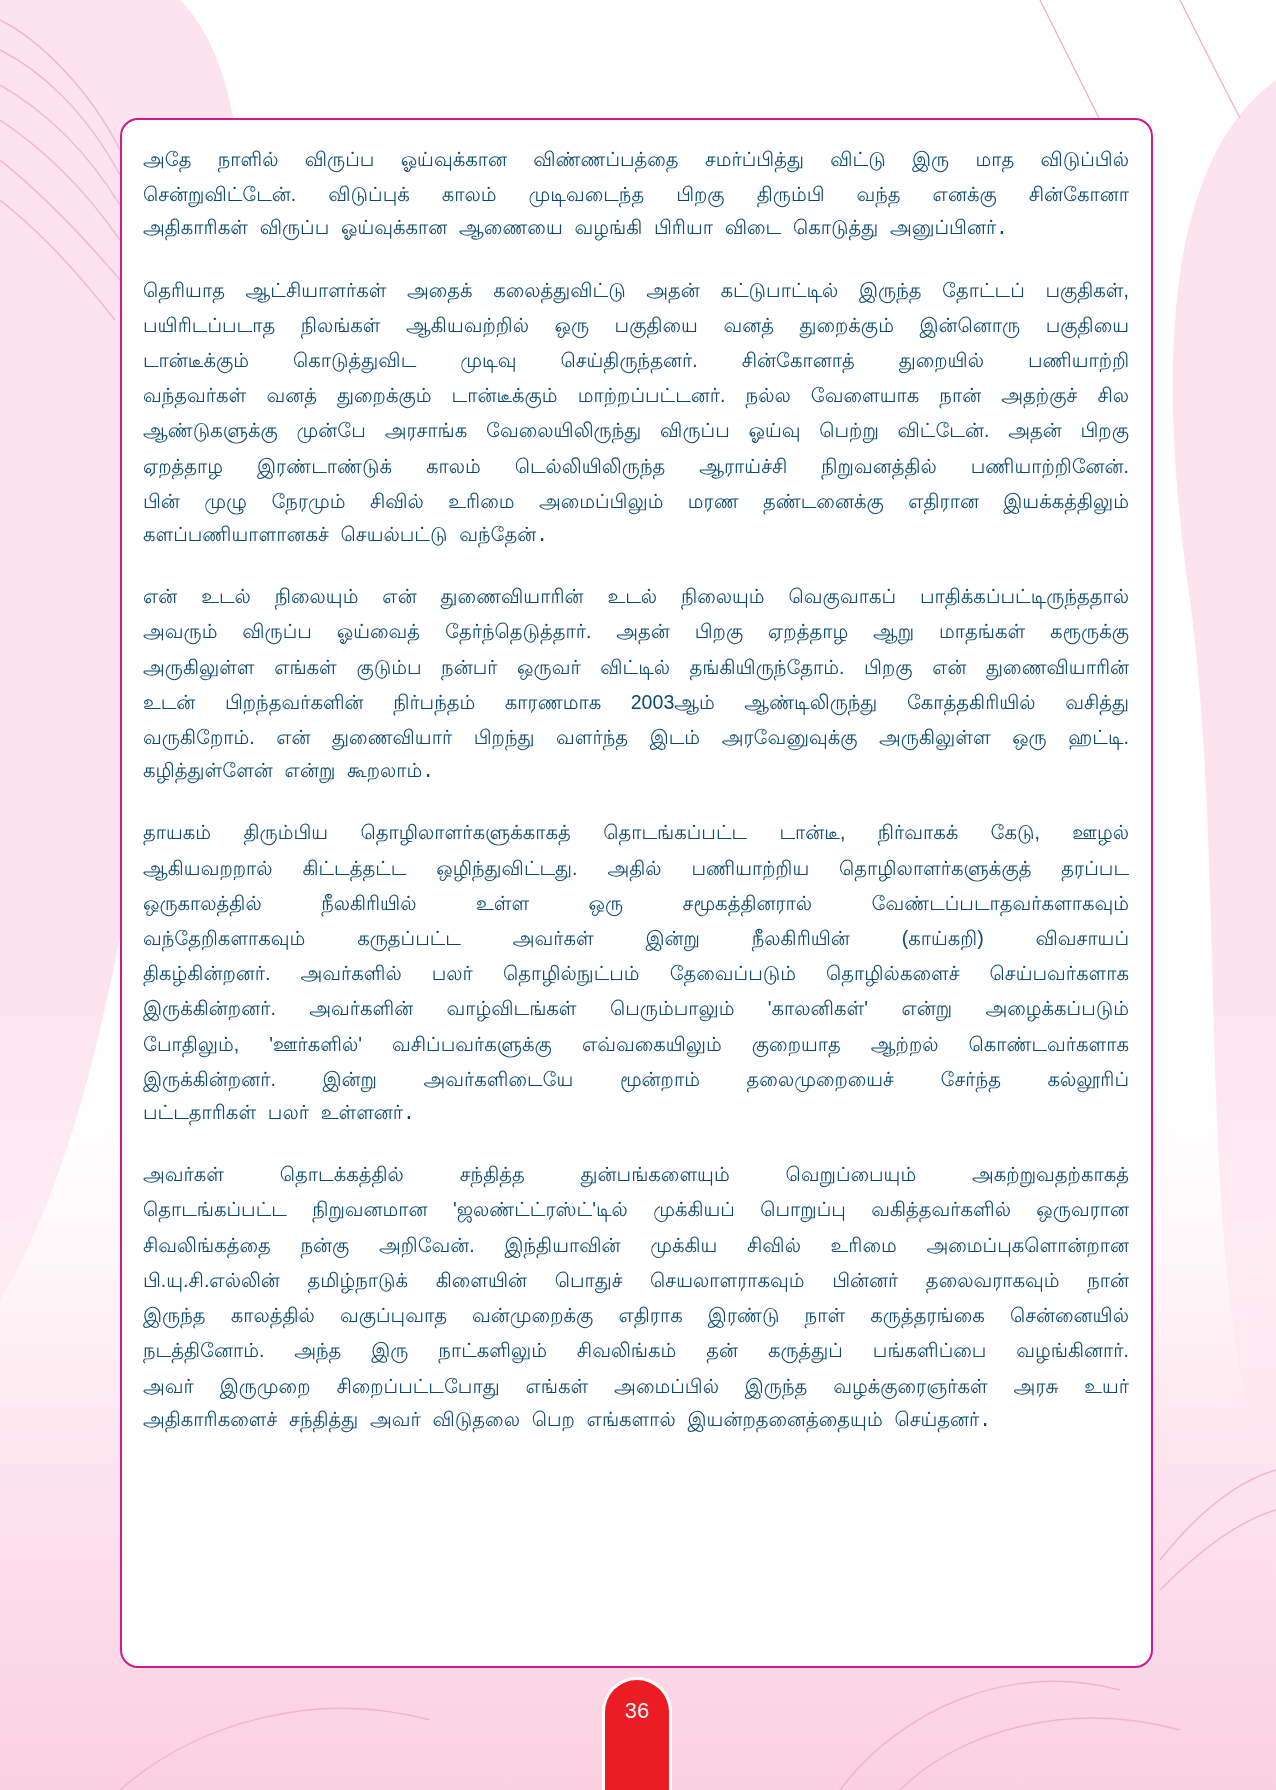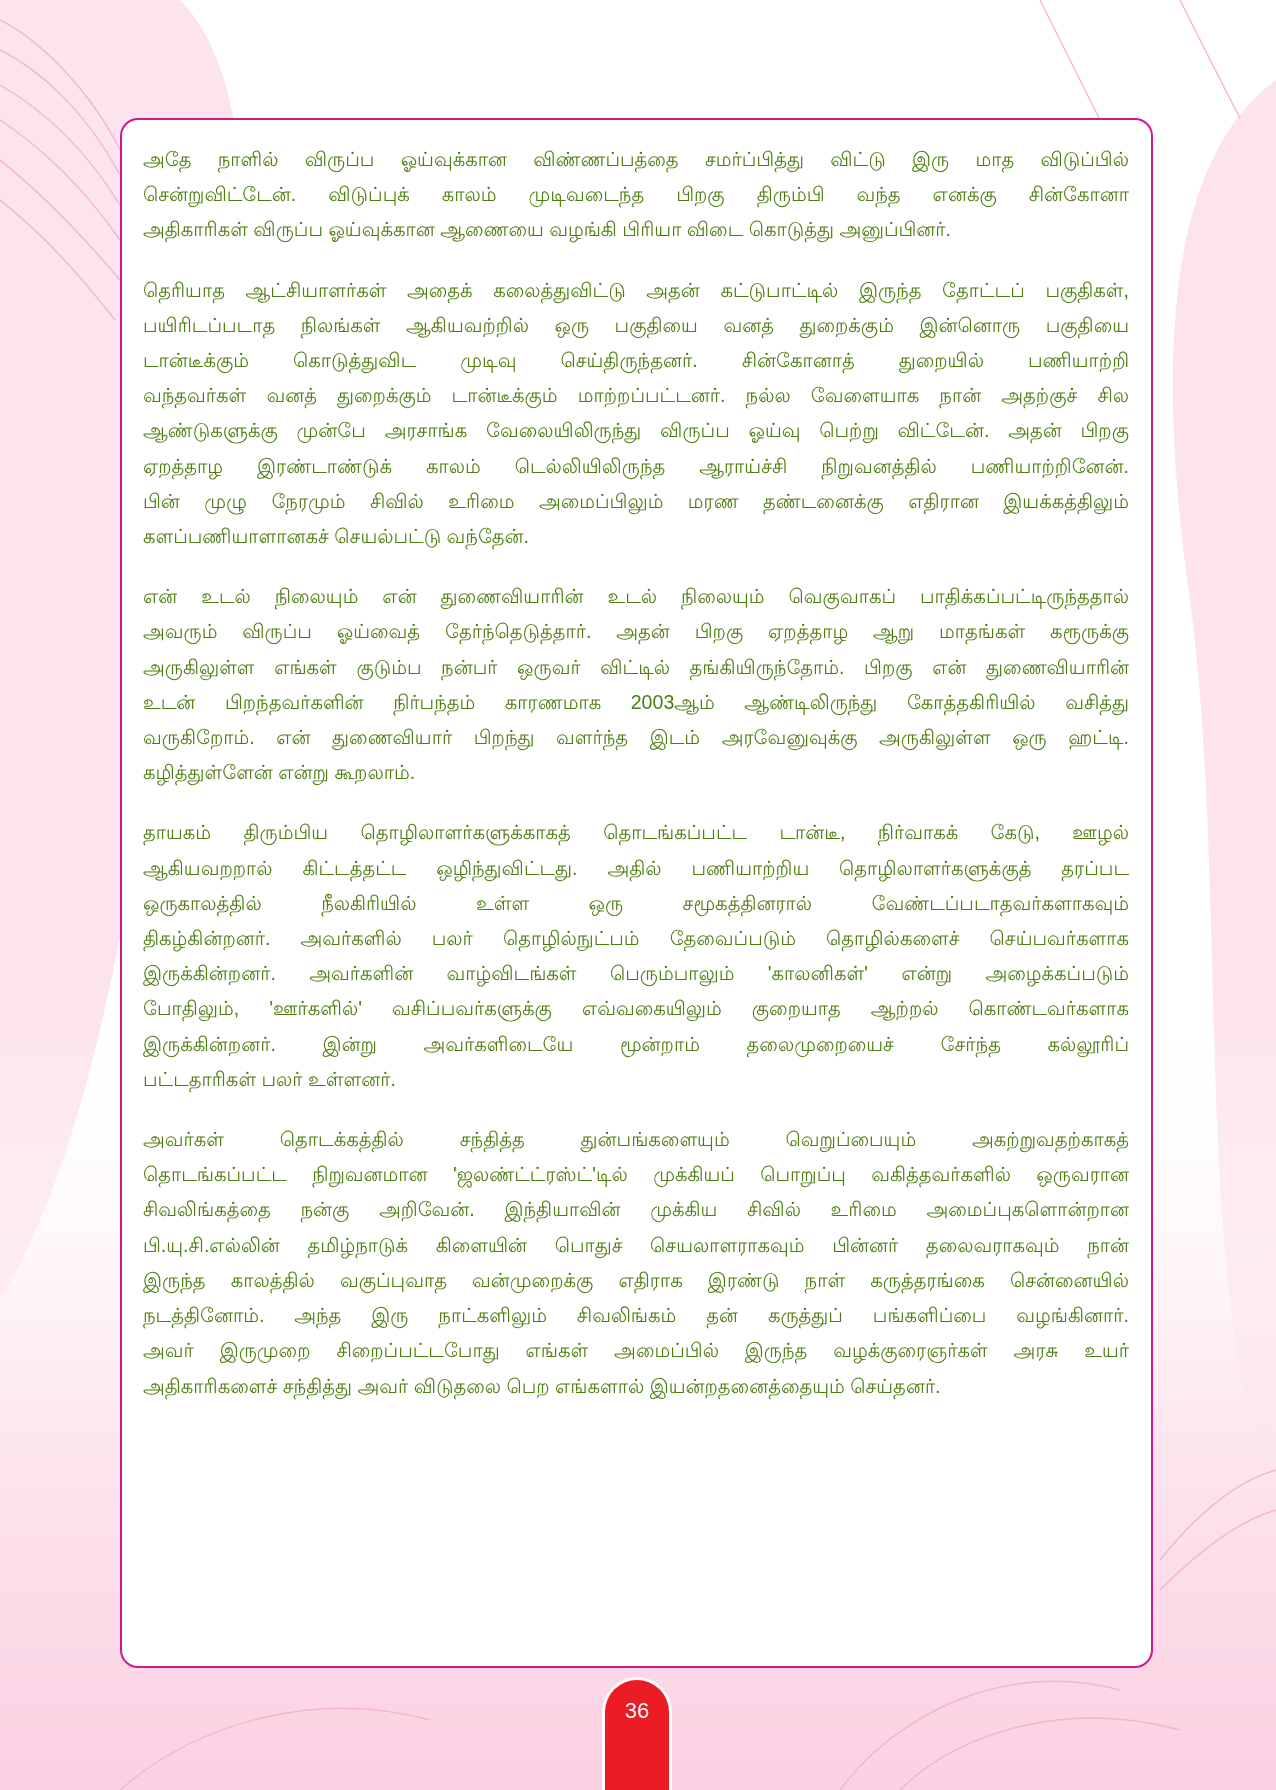--- a/index.html
+++ b/index.html
@@ -10,25 +10,25 @@
   }
   .bg { position:absolute; inset:0; z-index:0; }
   .panel {
     position:absolute; left:120px; top:118px; width:1033px; height:1550px;
     background:#ffffff; border:2.5px solid #cf1a8c; border-radius:18px;
     box-sizing:border-box; z-index:1;
     padding:22px 22px 0 21px;
   }
   .para {
     margin:0 0 25px 0;
-    font-size:19.6px; line-height:35.2px; color:#4d7c0f;
+    font-size:19.6px; line-height:35.2px; color:#0c4a6e;
     text-align:justify; text-align-last:left;
   }
   .line { display:block; text-align:justify; text-align-last:justify; white-space:nowrap; }
-  .line.last { text-align-last:left; }
+  .line.last { text-align-last:left;font-family:Liberation Mono, monospace; }
   .page-tab {
     position:absolute; left:602px; top:1677px; width:70px; height:130px;
     background:#ec1c24; border:3px solid #ffffff; border-bottom:none;
     border-radius:38px 38px 0 0; box-sizing:border-box; z-index:2;
     color:#ffffff; text-align:center; font-size:22px; padding-top:18px;
   }
 </style>
 </head>
 <body>
 
@@ -86,20 +86,21 @@
     <span class="line">அவரும் விருப்ப ஓய்வைத் தேர்ந்தெடுத்தார். அதன் பிறகு ஏறத்தாழ ஆறு மாதங்கள் கரூருக்கு</span>
     <span class="line">அருகிலுள்ள எங்கள் குடும்ப நன்பர் ஒருவர் விட்டில் தங்கியிருந்தோம். பிறகு என் துணைவியாரின்</span>
     <span class="line">உடன் பிறந்தவர்களின் நிர்பந்தம் காரணமாக 2003ஆம் ஆண்டிலிருந்து கோத்தகிரியில் வசித்து</span>
     <span class="line">வருகிறோம். என் துணைவியார் பிறந்து வளர்ந்த இடம் அரவேனுவுக்கு அருகிலுள்ள ஒரு ஹட்டி.</span>
     <span class="line last">கழித்துள்ளேன் என்று கூறலாம்.</span>
   </p>
   <p class="para">
     <span class="line">தாயகம் திரும்பிய தொழிலாளர்களுக்காகத் தொடங்கப்பட்ட டான்டீ, நிர்வாகக் கேடு, ஊழல்</span>
     <span class="line">ஆகியவறறால் கிட்டத்தட்ட ஒழிந்துவிட்டது. அதில் பணியாற்றிய தொழிலாளர்களுக்குத் தரப்பட</span>
     <span class="line">ஒருகாலத்தில் நீலகிரியில் உள்ள ஒரு சமூகத்தினரால் வேண்டப்படாதவர்களாகவும்</span>
+    <span class="line">வந்தேறிகளாகவும் கருதப்பட்ட அவர்கள் இன்று நீலகிரியின் (காய்கறி) விவசாயப்</span>
     <span class="line">திகழ்கின்றனர். அவர்களில் பலர்  தொழில்நுட்பம் தேவைப்படும் தொழில்களைச் செய்பவர்களாக</span>
     <span class="line">இருக்கின்றனர். அவர்களின் வாழ்விடங்கள் பெரும்பாலும் 'காலனிகள்'  என்று அழைக்கப்படும்</span>
     <span class="line">போதிலும், 'ஊர்களில்' வசிப்பவர்களுக்கு எவ்வகையிலும் குறையாத ஆற்றல் கொண்டவர்களாக</span>
     <span class="line">இருக்கின்றனர். இன்று  அவர்களிடையே மூன்றாம் தலைமுறையைச் சேர்ந்த கல்லூரிப்</span>
     <span class="line last">பட்டதாரிகள் பலர்  உள்ளனர்.</span>
   </p>
   <p class="para">
     <span class="line">அவர்கள் தொடக்கத்தில் சந்தித்த துன்பங்களையும் வெறுப்பையும் அகற்றுவதற்காகத்</span>
     <span class="line">தொடங்கப்பட்ட நிறுவனமான 'ஜலண்ட்ட்ரஸ்ட்'டில் முக்கியப் பொறுப்பு வகித்தவர்களில் ஒருவரான</span>
     <span class="line">சிவலிங்கத்தை நன்கு அறிவேன். இந்தியாவின் முக்கிய சிவில் உரிமை அமைப்புகளொன்றான</span>

